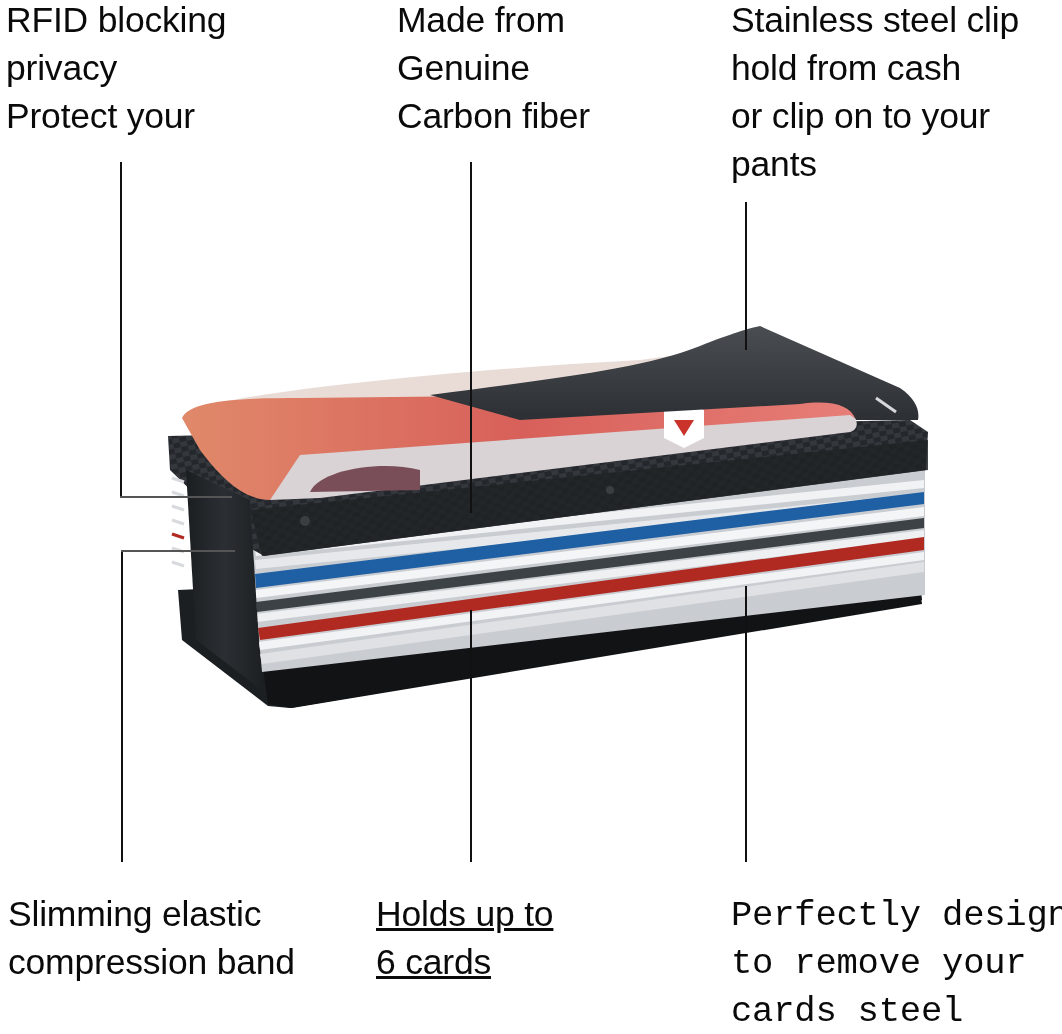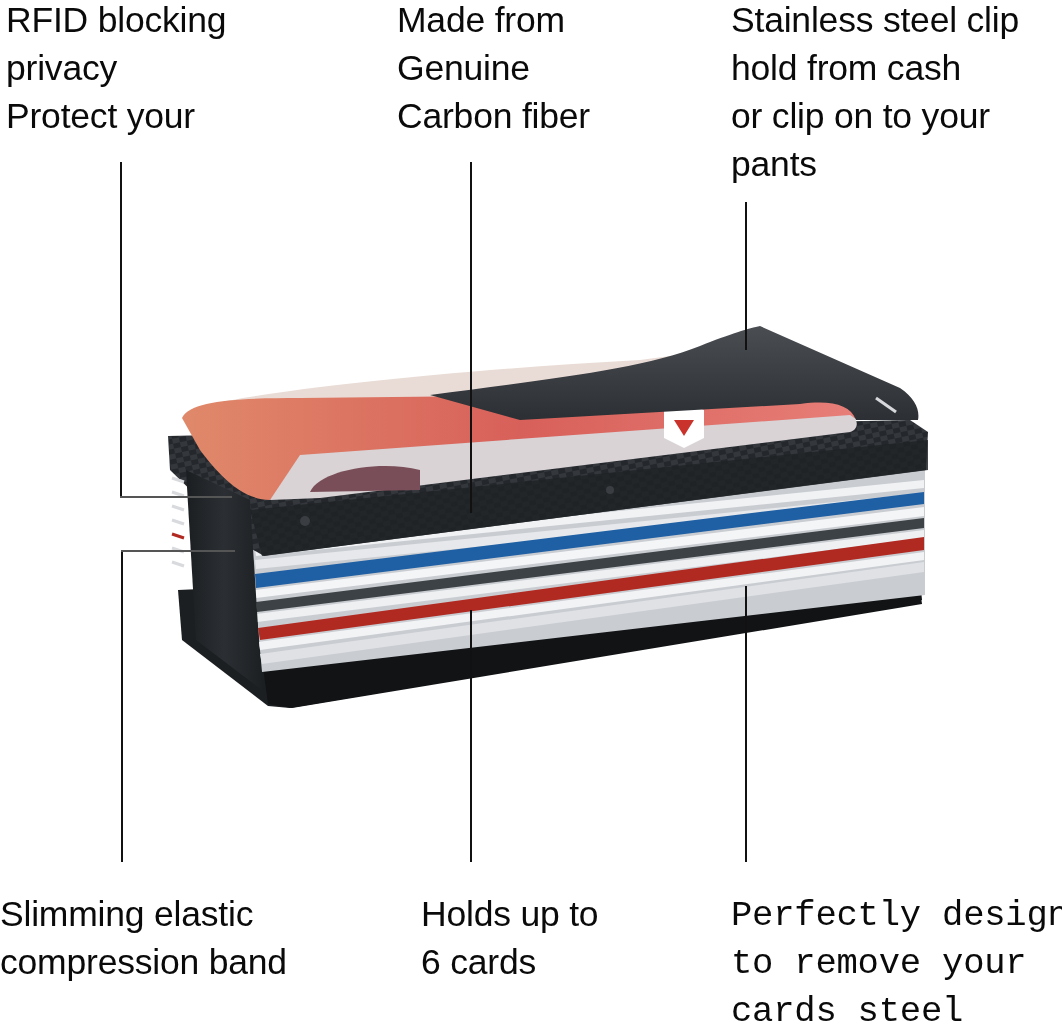--- a/index.html
+++ b/index.html
@@ -3,22 +3,22 @@
 <meta charset="utf-8">
 <style>
   html,body{margin:0;padding:0;background:#ffffff;}
   body{width:1062px;height:1034px;position:relative;overflow:hidden;
        font-family:"Liberation Sans","DejaVu Sans",sans-serif;color:#0a0a0a;}
   .callout{position:absolute;font-size:35.5px;line-height:48px;letter-spacing:-0.2px;white-space:nowrap;}
   .callout .line{display:block;}
   #c-rfid{left:6px;top:-4px;}
   #c-carbon{left:397px;top:-4px;}
   #c-clip{left:731px;top:-4px;}
-  #c-band{left:0;top:890px;}
-  #c-cards{left:421px;top:890px;}
+  #c-band{left:8px;top:890px;}
+  #c-cards{left:376px;top:890px;text-decoration:underline;}
   #c-remove{left:731px;top:892px;font-family:Liberation Mono, monospace;}
   .leader{position:absolute;background:#111;}
   .product{position:absolute;left:0;top:0;width:1062px;height:1034px;}
 </style>
 </head>
 <body>
 
 <svg class="product" viewBox="0 0 1062 1034" xmlns="http://www.w3.org/2000/svg">
   <defs>
     <pattern id="carbon" width="14" height="10" patternUnits="userSpaceOnUse" patternTransform="rotate(-12)">

